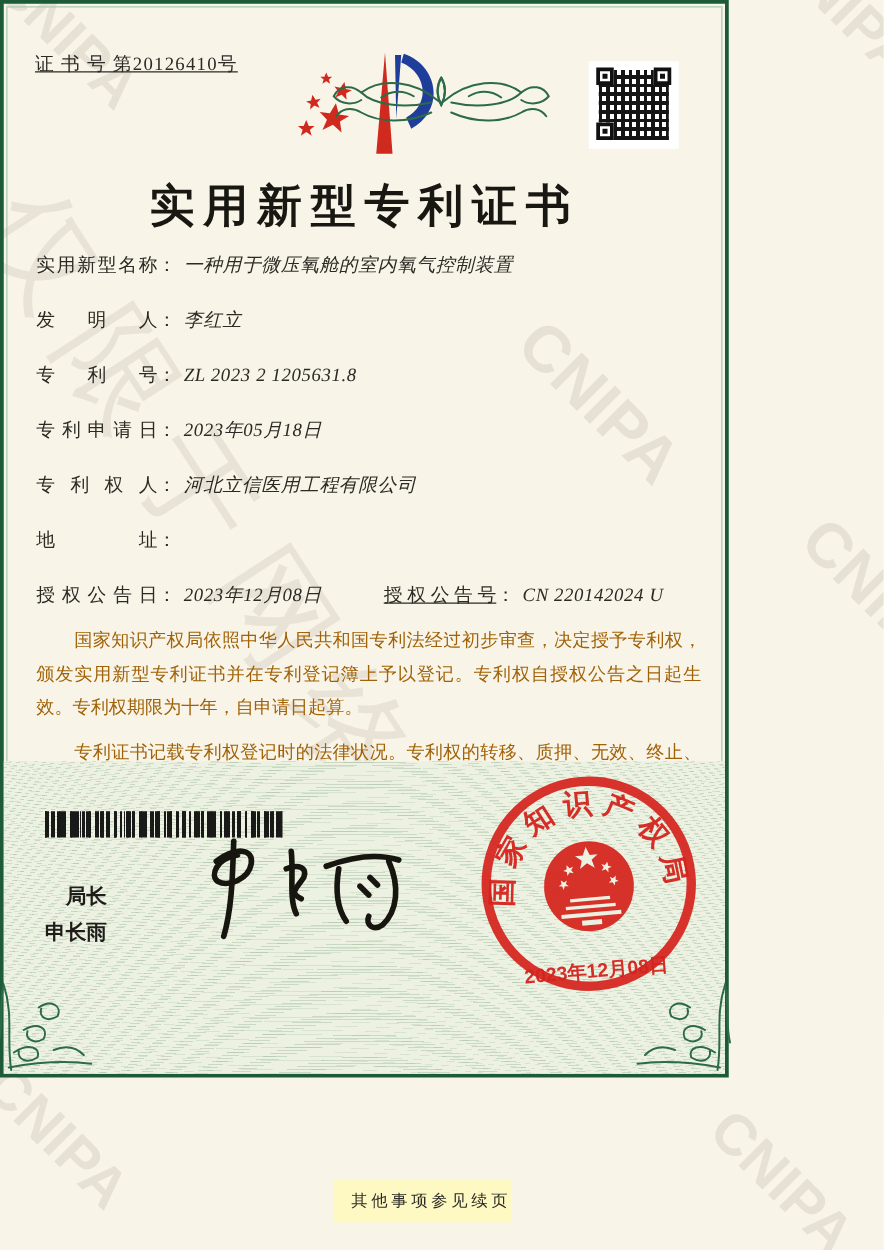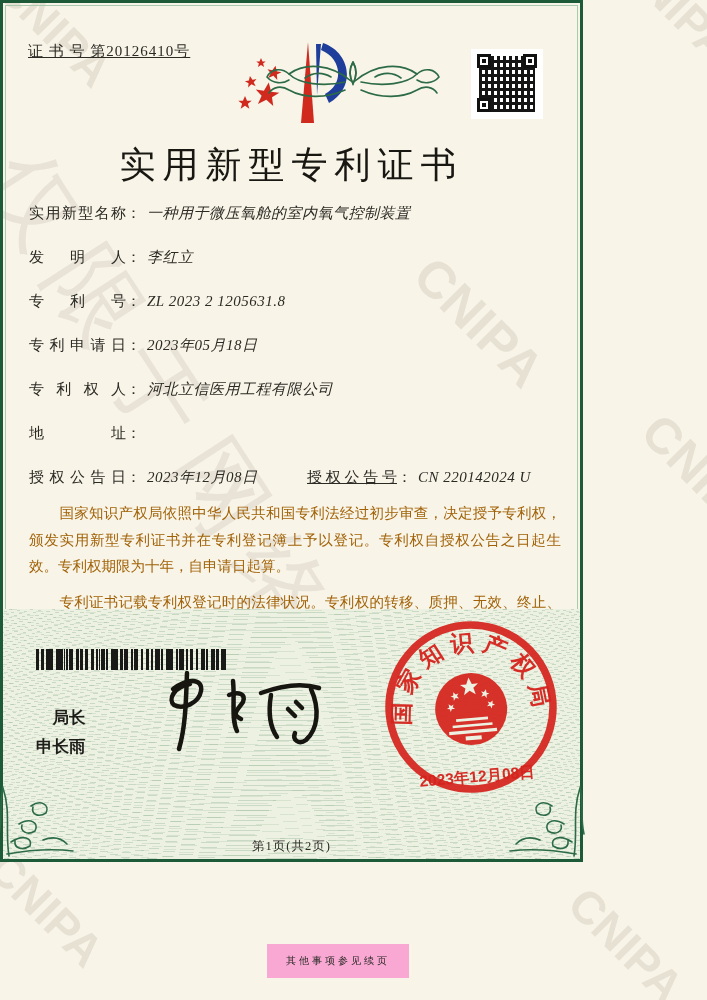--- a/index.html
+++ b/index.html
@@ -46,21 +46,21 @@
     position:absolute;left:8px;top:7px;width:56px;height:56px;
     background-image:
       repeating-linear-gradient(90deg,#151515 0 3px,transparent 3px 6px),
       repeating-linear-gradient(0deg,#151515 0 3px,transparent 3px 7px);
   }
   .qr-f{position:absolute;width:14px;height:14px;border:3px solid #111;background:#fff;box-sizing:border-box;}
   .qr-f::after{content:'';position:absolute;inset:2px;background:#111;}
   .qr-tl{left:6px;top:5px;} .qr-tr{right:6px;top:5px;} .qr-bl{left:6px;bottom:7px;}
   .title{
     position:absolute;left:0;right:0;top:138px;text-align:center;
-    font-size:36px;font-weight:normal;letter-spacing:7px;color:#181712;
+    font-size:36px;font-weight:bold;letter-spacing:7px;color:#181712;
   }
   
   .fields{position:absolute;left:26px;top:200px;width:540px;font-size:15px;color:#2b2a24;}
   .frow{margin-bottom:23px;line-height:21px;white-space:nowrap;display:flex;align-items:center;}
   .flabel{display:inline-block;width:97px;text-align:justify;text-align-last:justify;flex:none;}
   .fcolon{flex:none;margin-right:6px;}
   .fvalue{letter-spacing:.5px;font-style:italic;}
   .gcell1{width:278px;flex:none;display:flex;}
   .gcell2{display:flex;}
   .glabel2{display:inline-block;width:90px;text-align:justify;text-align-last:justify;flex:none;text-decoration:underline;}
@@ -87,22 +87,22 @@
       repeating-linear-gradient(90deg,#191918 0 3px,transparent 3px 11px);
   }
   .signer{position:absolute;left:33px;top:94px;font-family:"Liberation Sans","DejaVu Sans",sans-serif;
     font-size:16.5px;color:#1e1d1a;line-height:29px;font-weight:600;text-align:right;}
   .signature{position:absolute;left:140px;top:58px;}
   .seal{position:absolute;left:378px;top:8px;transform:rotate(-5deg);}
   .page-info{position:absolute;left:0;right:0;top:835px;text-align:center;font-size:12.5px;
     letter-spacing:1px;color:#2c2b26;z-index:4;}
   
   .footer-box{
-    position:absolute;left:267px;top:944px;width:142px;height:34px;background:#f9a8d4;z-index:2;
-    text-align:center;line-height:34px;font-size:10px;letter-spacing:3px;color:#2b2a24;
+    position:absolute;left:267px;top:944px;width:142px;height:34px;background:#fef9c3;z-index:2;
+    text-align:right;line-height:34px;font-size:13px;letter-spacing:3px;color:#2b2a24;
   }
   .content{position:absolute;inset:0;z-index:2;}
 </style>
 </head>
 <body>
 
 <div class="page">
 
   <div class="wm">
     <div class="wm-diag">仅限于网络查验</div>
@@ -268,18 +268,17 @@
             <rect x="74" y="101" width="32" height="2.6"></rect>
             <rect x="70" y="107" width="40" height="2.6"></rect>
             <rect x="66" y="113" width="48" height="3.2"></rect>
             <rect x="82" y="119" width="16" height="4"></rect>
           </g>
         </g>
         <text x="90" y="165" text-anchor="middle" font-size="15.5" font-weight="bold" fill="rgba(213,35,28,.95)" font-family="Liberation Sans, DejaVu Sans, sans-serif">2023年12月08日</text>
       </svg>
     </div>
 
-    <div class="page-info">第1页(共2页)</div>
   </div>
 
   <div class="footer-box">其他事项参见续页</div>
 
 </div>
 
 </body></html>

